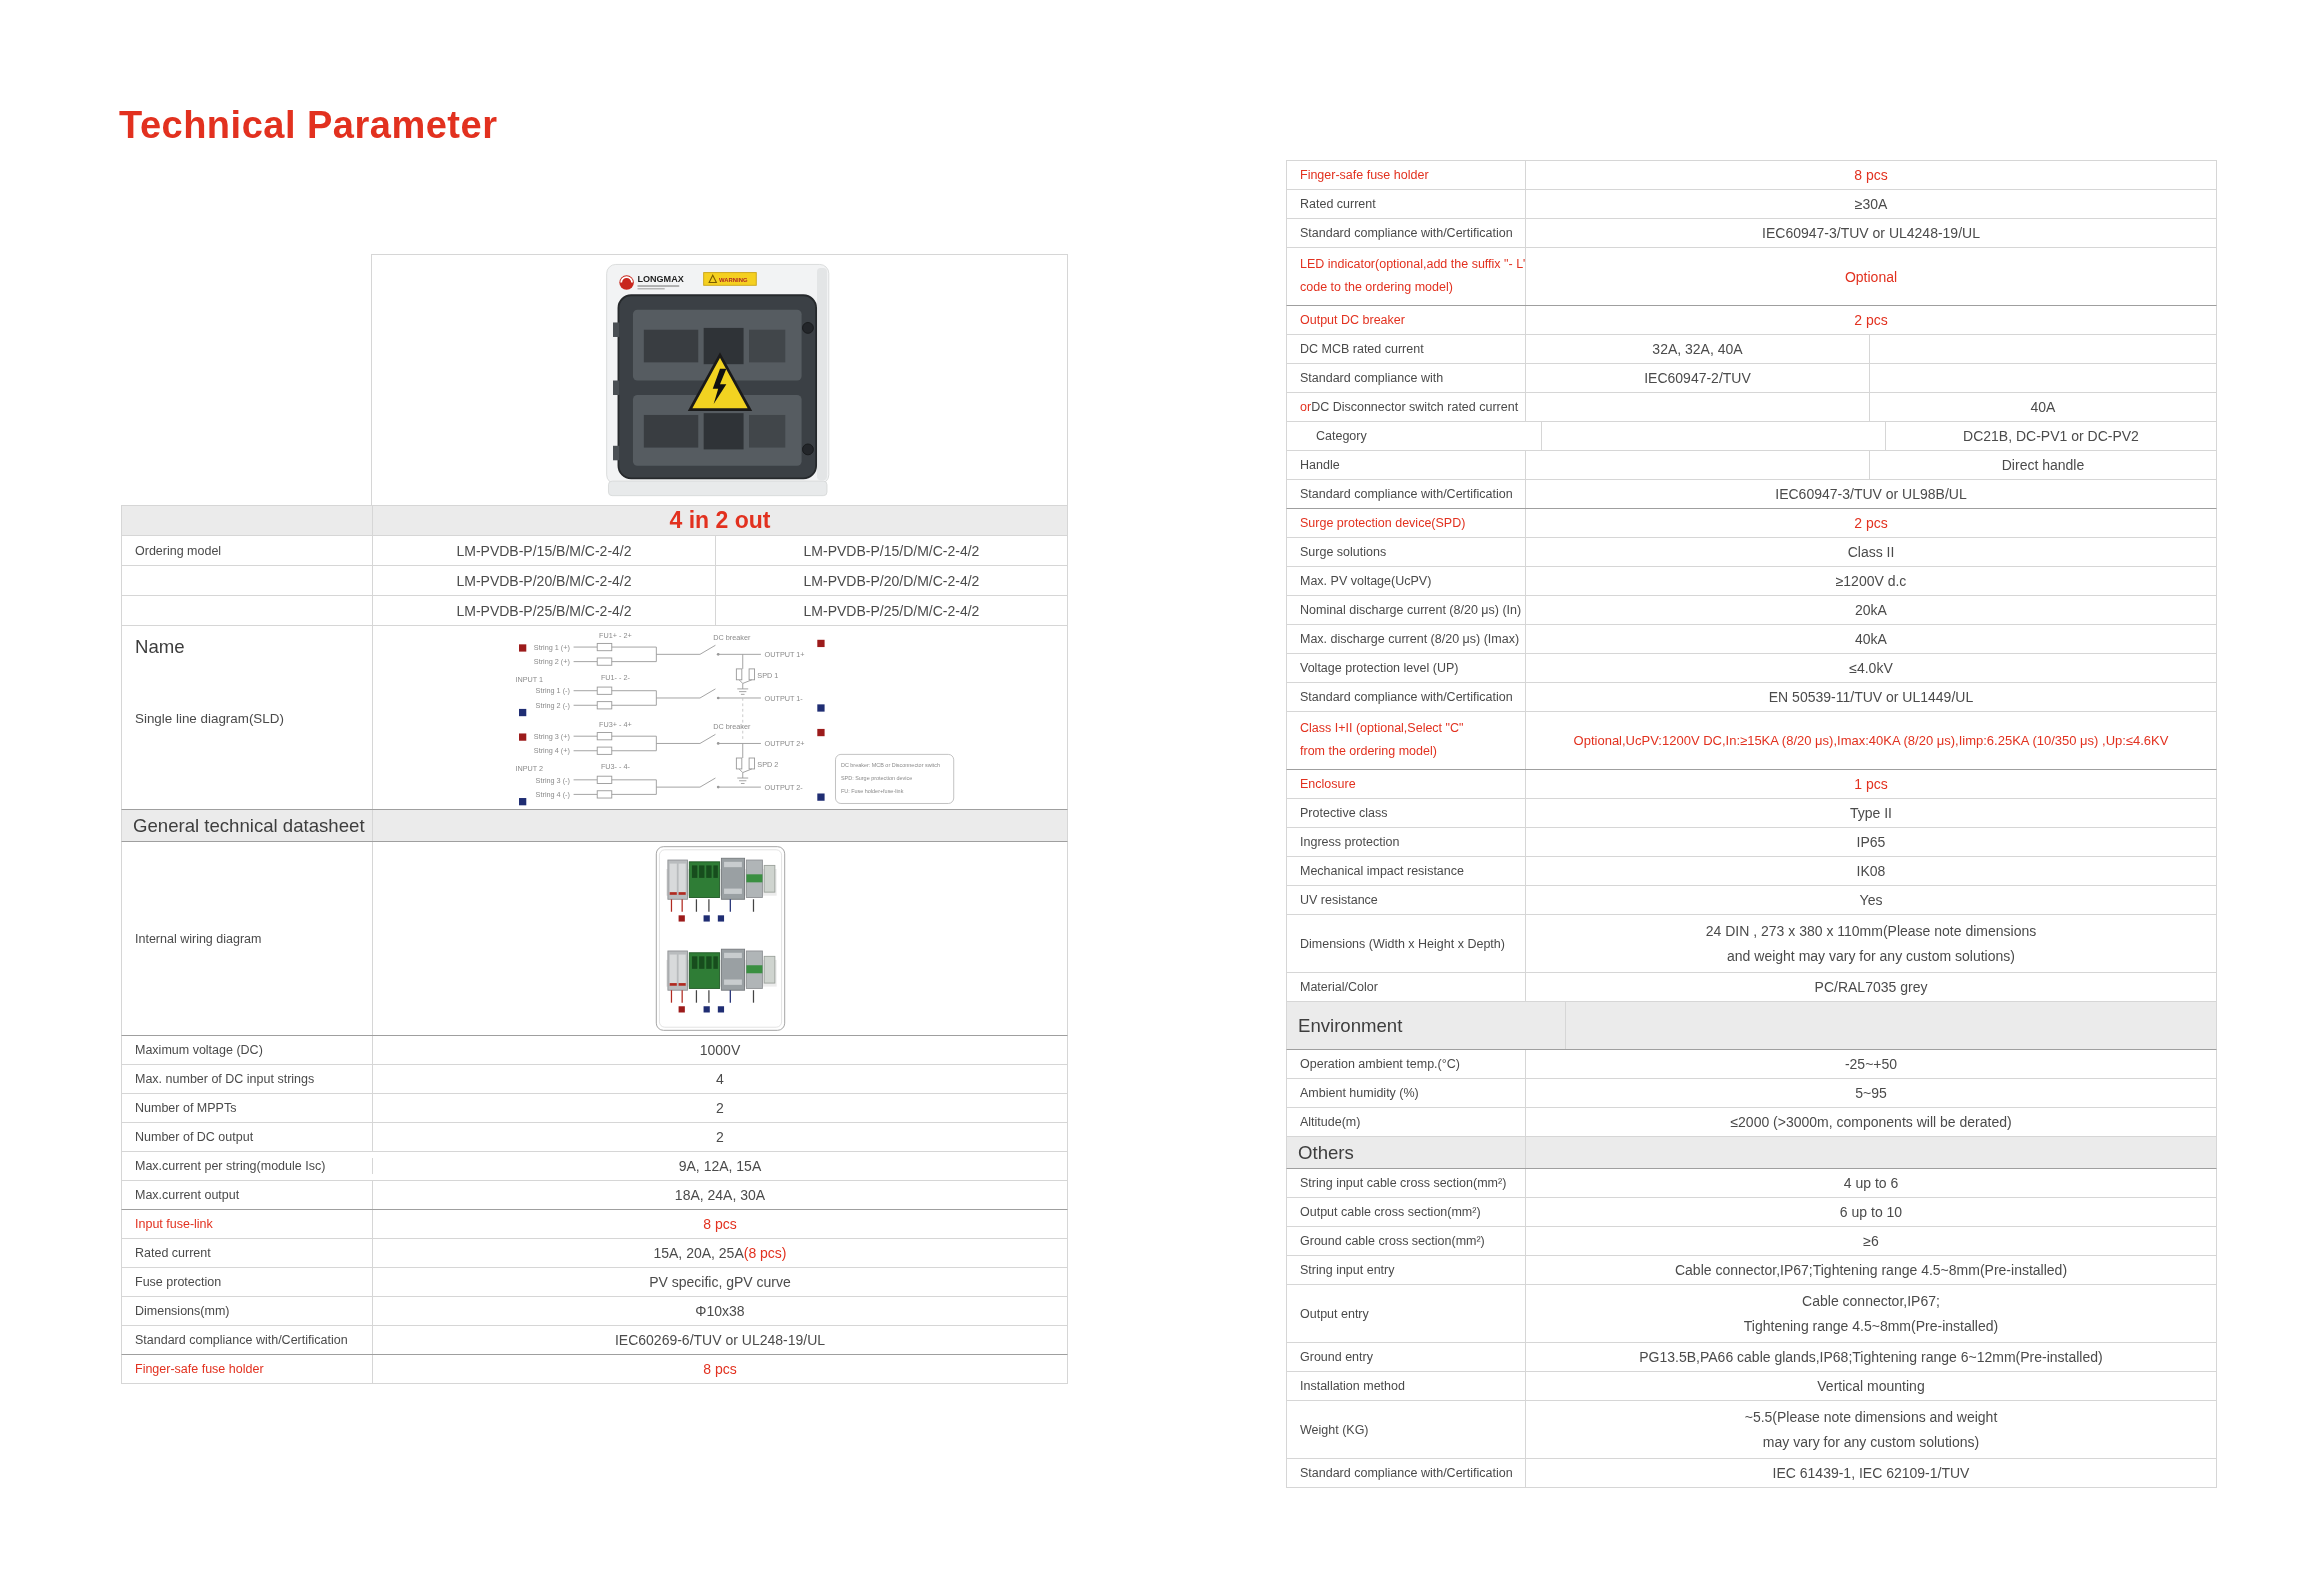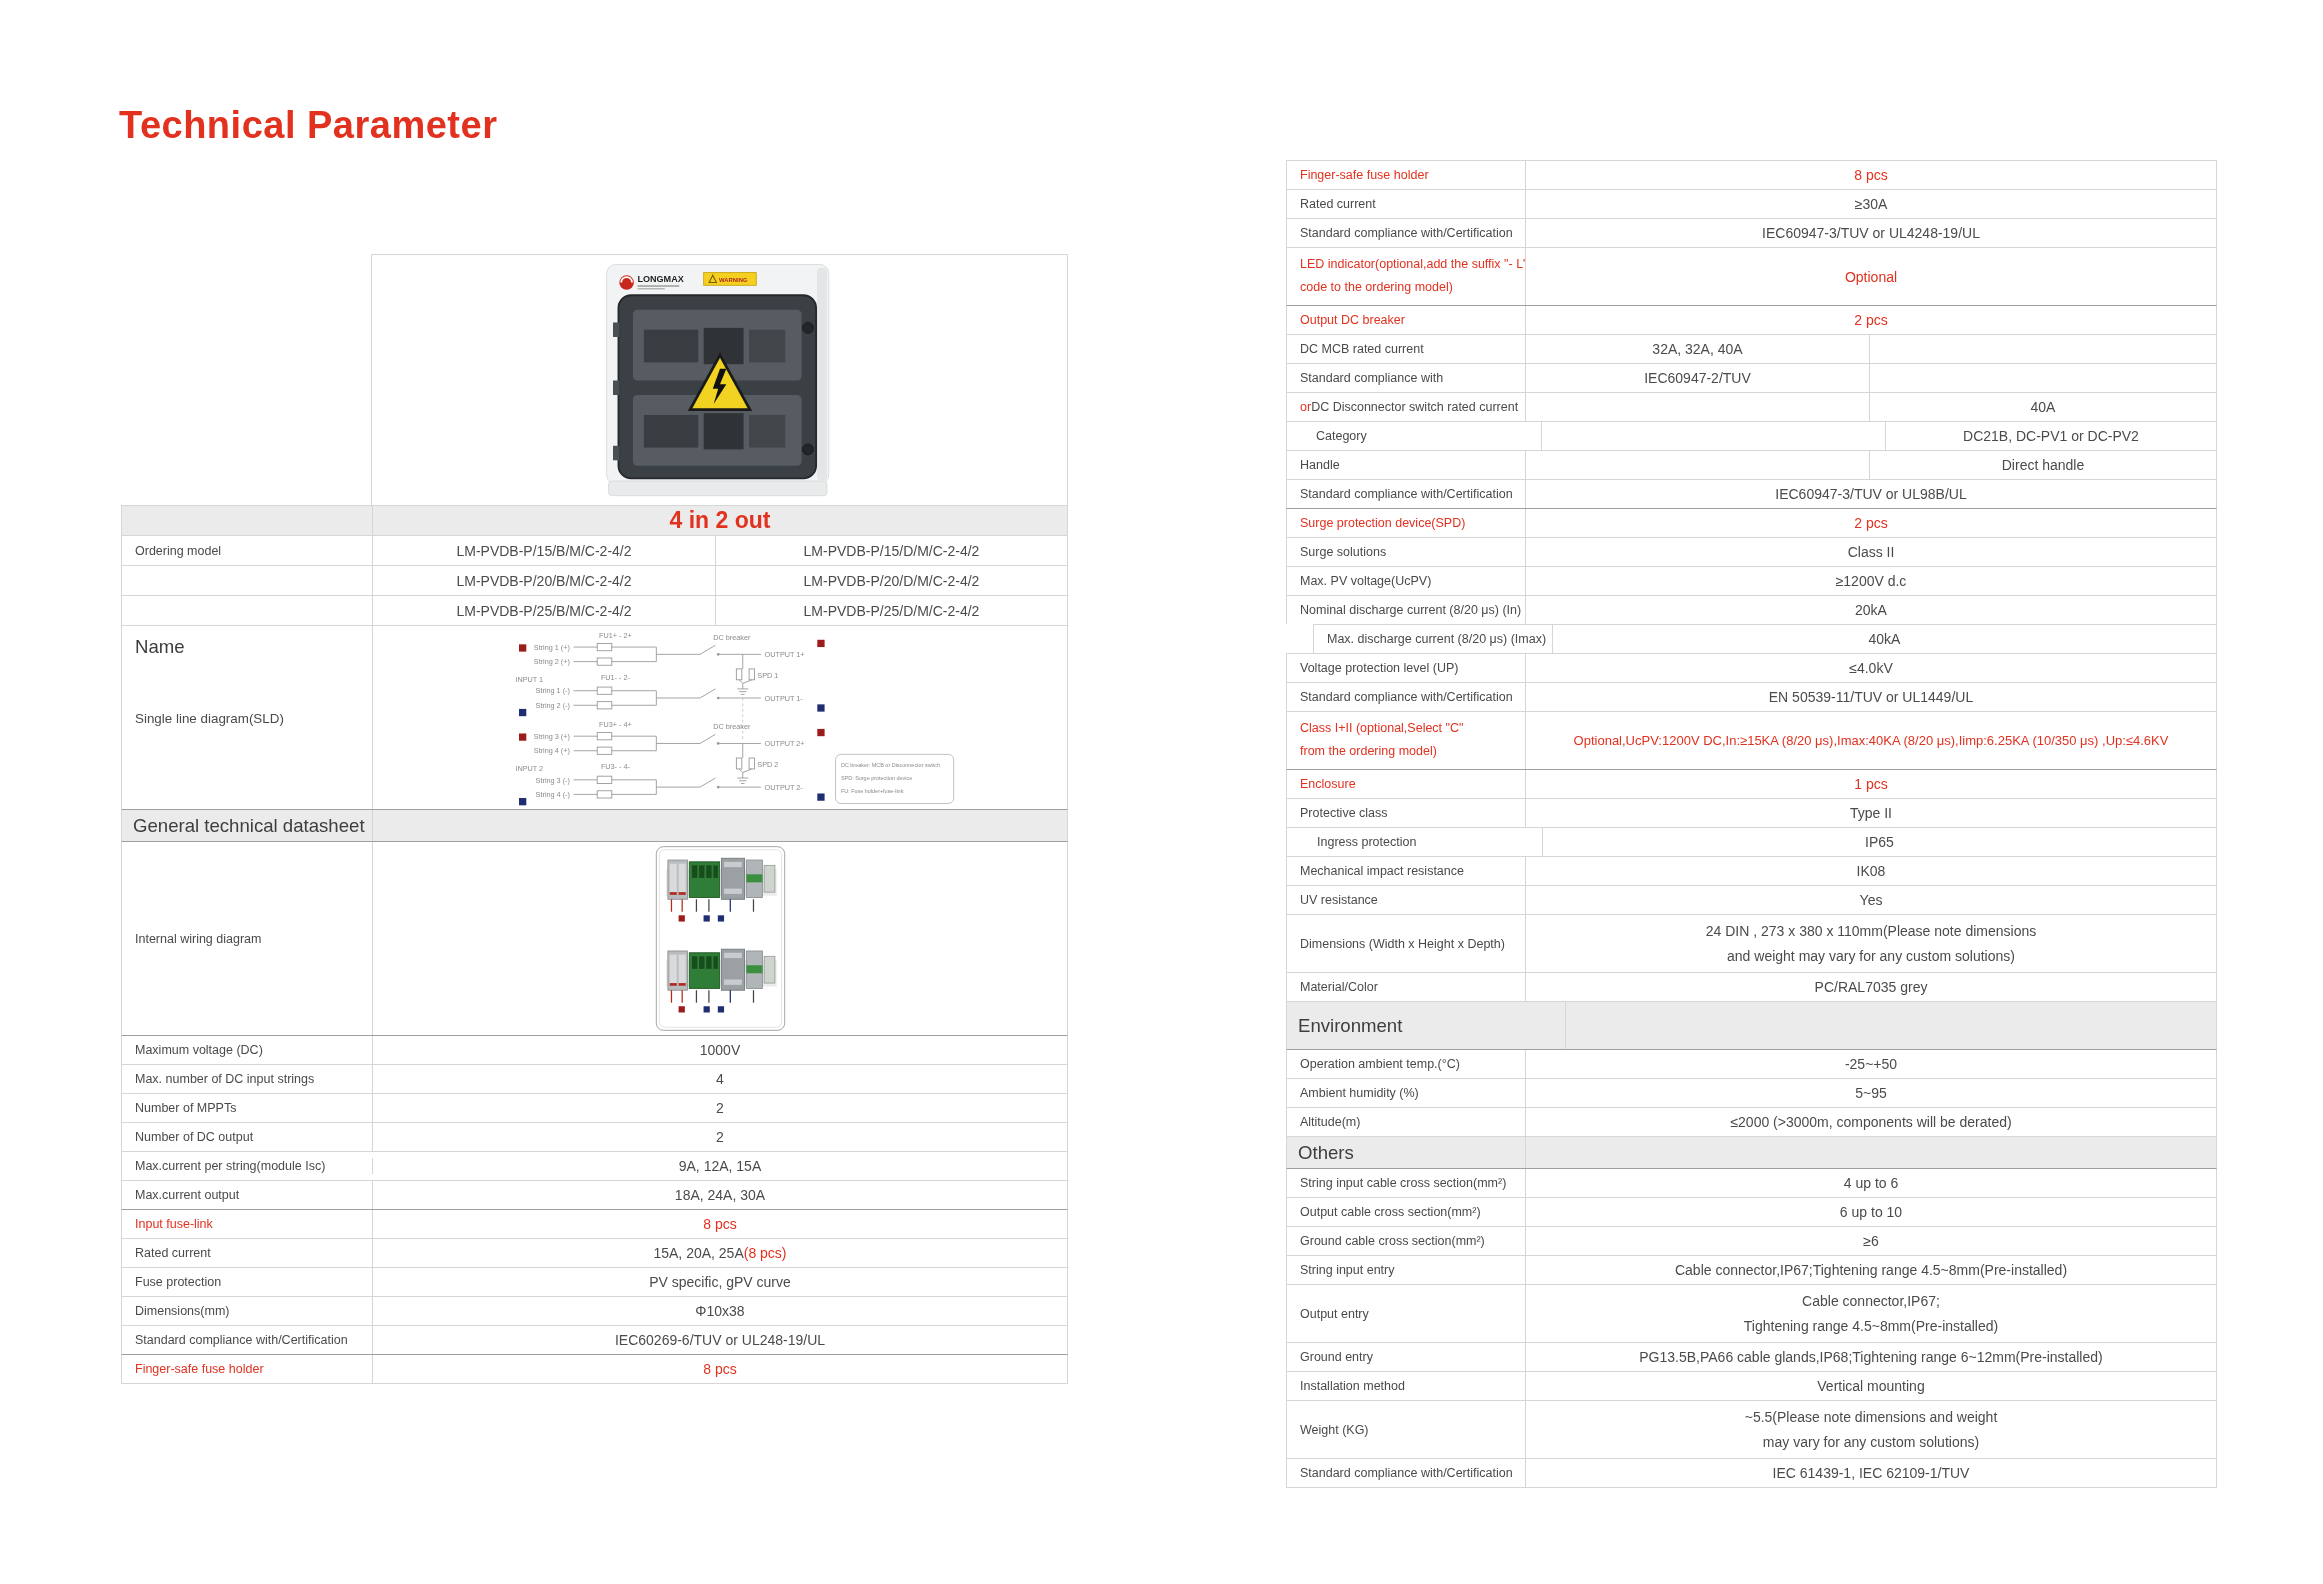--- a/index.html
+++ b/index.html
@@ -503,21 +503,21 @@
         <div class="cell val">
           <span>≥1200V d.c</span>
         </div>
       </div>
       <div class="trow" style="height: 29px;">
         <div class="cell lab">Nominal discharge current (8/20 μs) (In)</div>
         <div class="cell val">
           <span>20kA</span>
         </div>
       </div>
-      <div class="trow" style="height: 29px; margin-left: 27px;">
+      <div class="trow" style="height: 29px;">
         <div class="cell lab">Max. discharge current (8/20 μs) (Imax)</div>
         <div class="cell val">
           <span>40kA</span>
         </div>
       </div>
       <div class="trow" style="height: 29px;">
         <div class="cell lab">Voltage protection level (UP)</div>
         <div class="cell val">
           <span>≤4.0kV</span>
         </div>
@@ -542,21 +542,21 @@
         <div class="cell val red">
           <span>1 pcs</span>
         </div>
       </div>
       <div class="trow" style="height: 29px;">
         <div class="cell lab">Protective class</div>
         <div class="cell val">
           <span>Type II</span>
         </div>
       </div>
-      <div class="trow" style="height: 29px; padding-left: 17px;">
+      <div class="trow" style="height: 29px;">
         <div class="cell lab">Ingress protection</div>
         <div class="cell val">
           <span>IP65</span>
         </div>
       </div>
       <div class="trow" style="height: 29px;">
         <div class="cell lab">Mechanical impact resistance</div>
         <div class="cell val">
           <span>IK08</span>
         </div>

